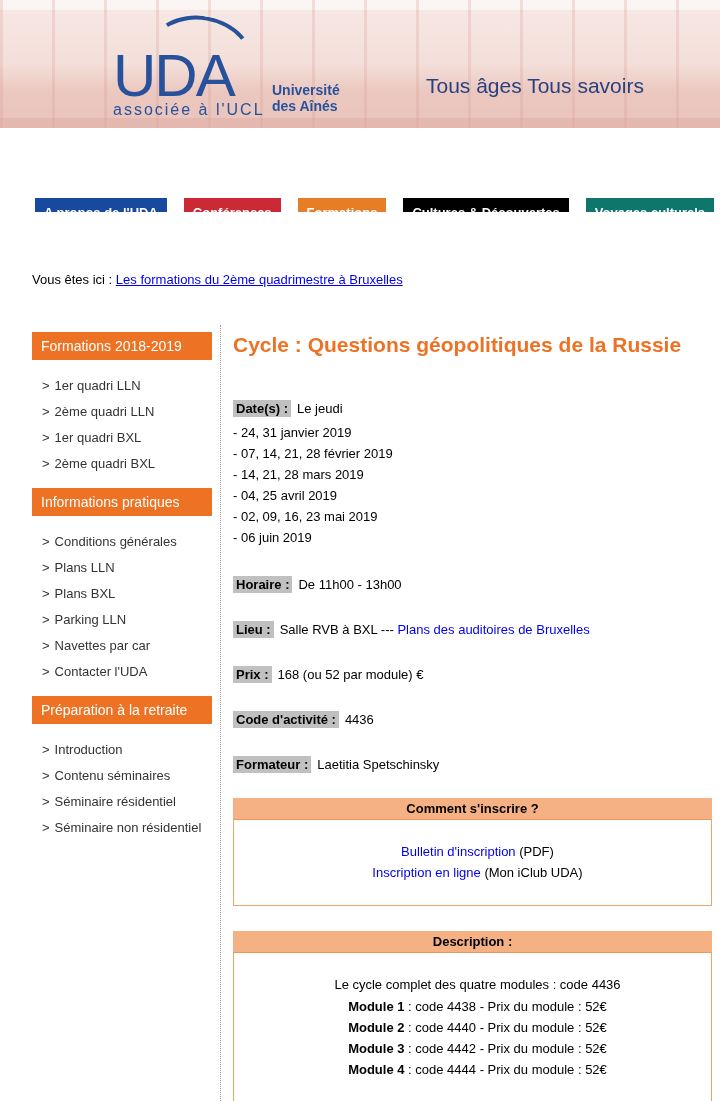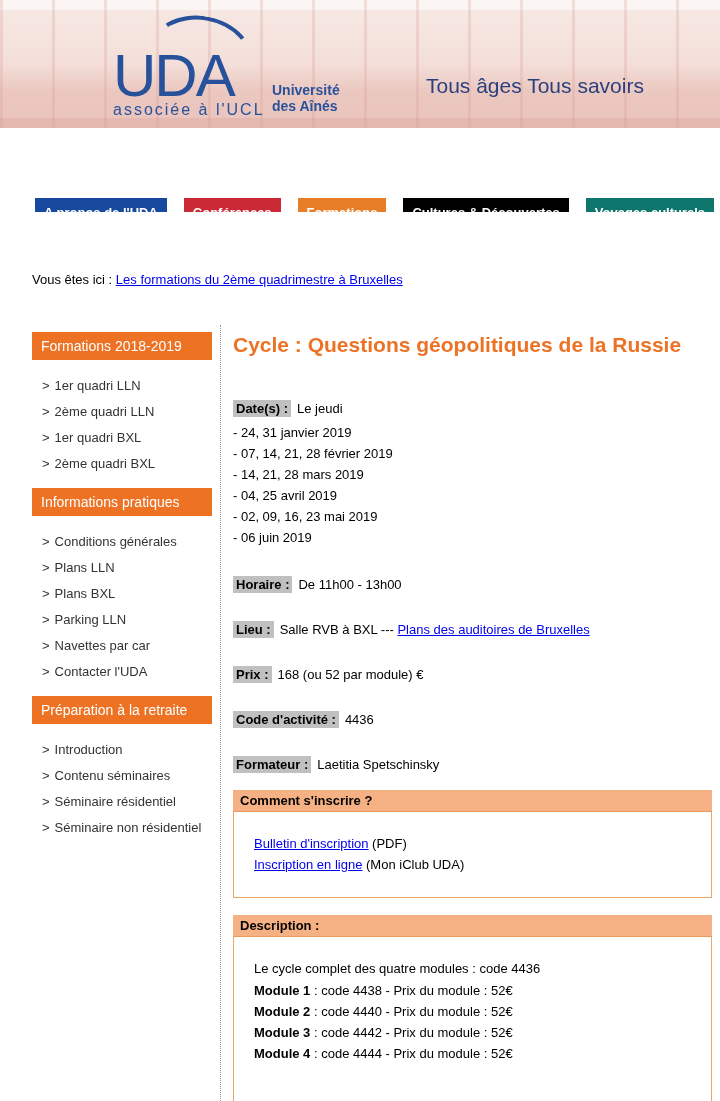--- a/index.html
+++ b/index.html
@@ -74,23 +74,23 @@
   .side-link .arrow { margin-right:5px; }
 
   
   .page-title { color:#ED7224; font-size:21px; font-weight:bold; margin-bottom:44px; }
   .row { margin-top:29px; line-height:16px; }
   .row.first { margin-top:0; }
   .lbl { background:#C0C0C0; font-weight:bold; padding:1px 3px; }
   .val { margin-left:6px; }
   .date-lines { margin-top:5px; }
   .date-lines div { line-height:21px; }
-  a.inline-link { color:#0000EE; text-decoration:underline; cursor:pointer; }
-
-  .section { margin-top:17px; }
+  a.inline-link { color:#0000EE; cursor:pointer; }
+
+  .section { margin-top:25px;text-align:center; }
   .section-head {
     background:#F5B183; font-weight:bold; font-size:13px; color:#000;
     padding:3px 7px; border-bottom:1px solid #E89A5D;
   }
   .section-box {
     border:1px solid #EDA667; border-top:none; padding:21px 10px 22px 20px;
   }
   .section-box .line { line-height:21px; }
   .section-box .intro { margin-bottom:1px; }
   .desc-box { padding-bottom:60px; }

